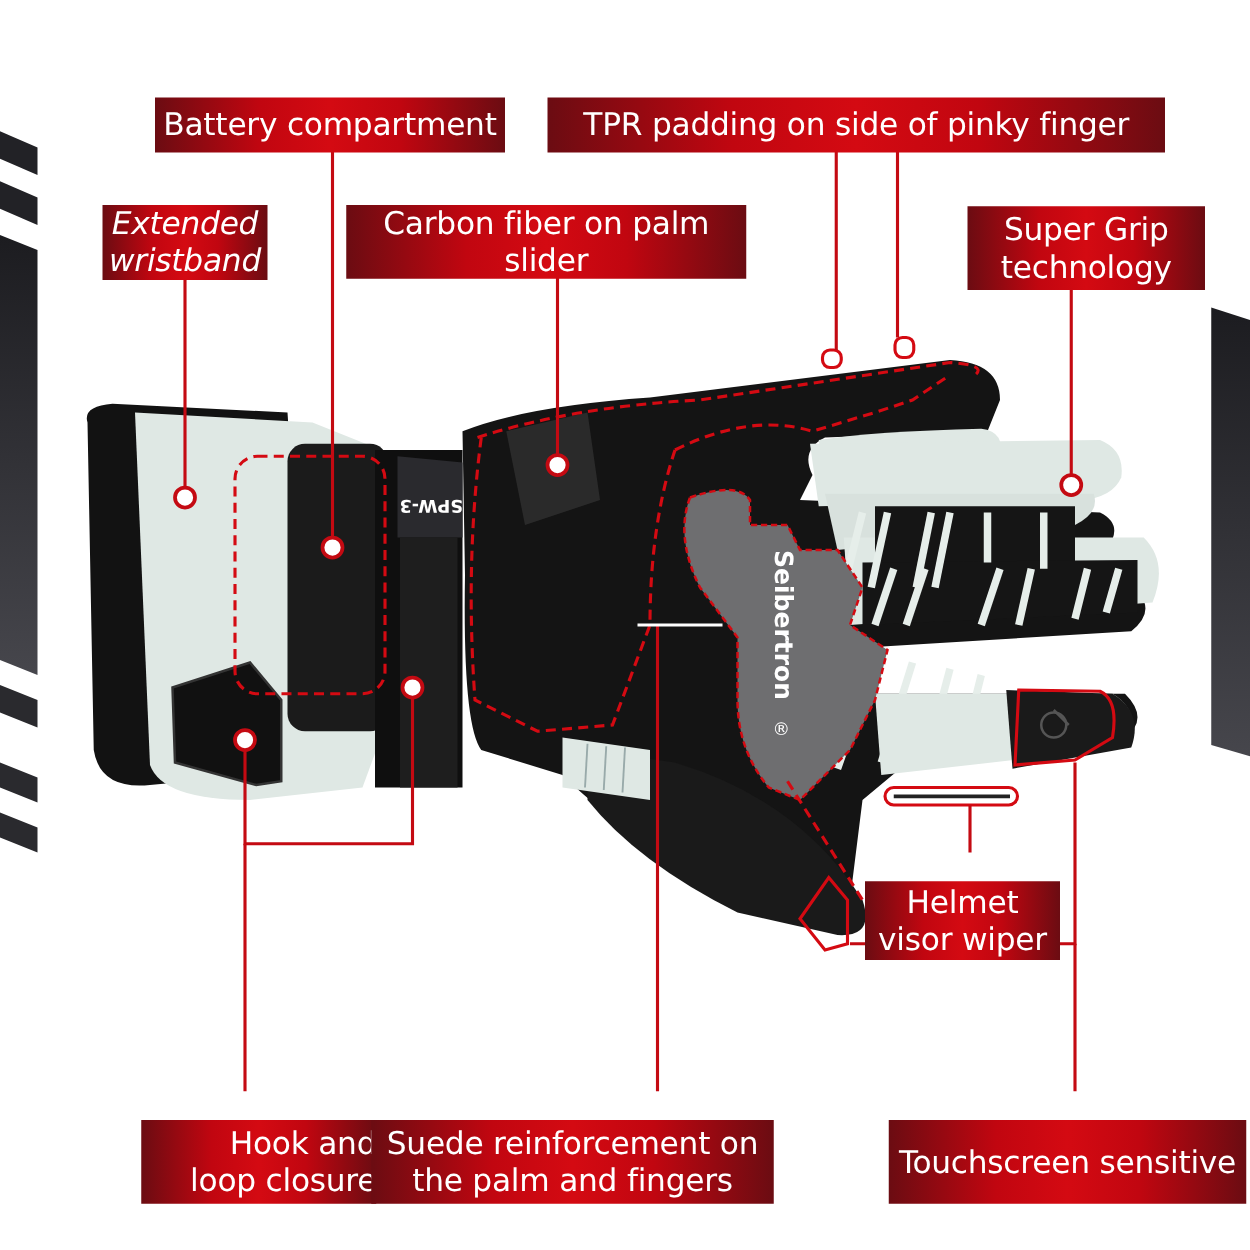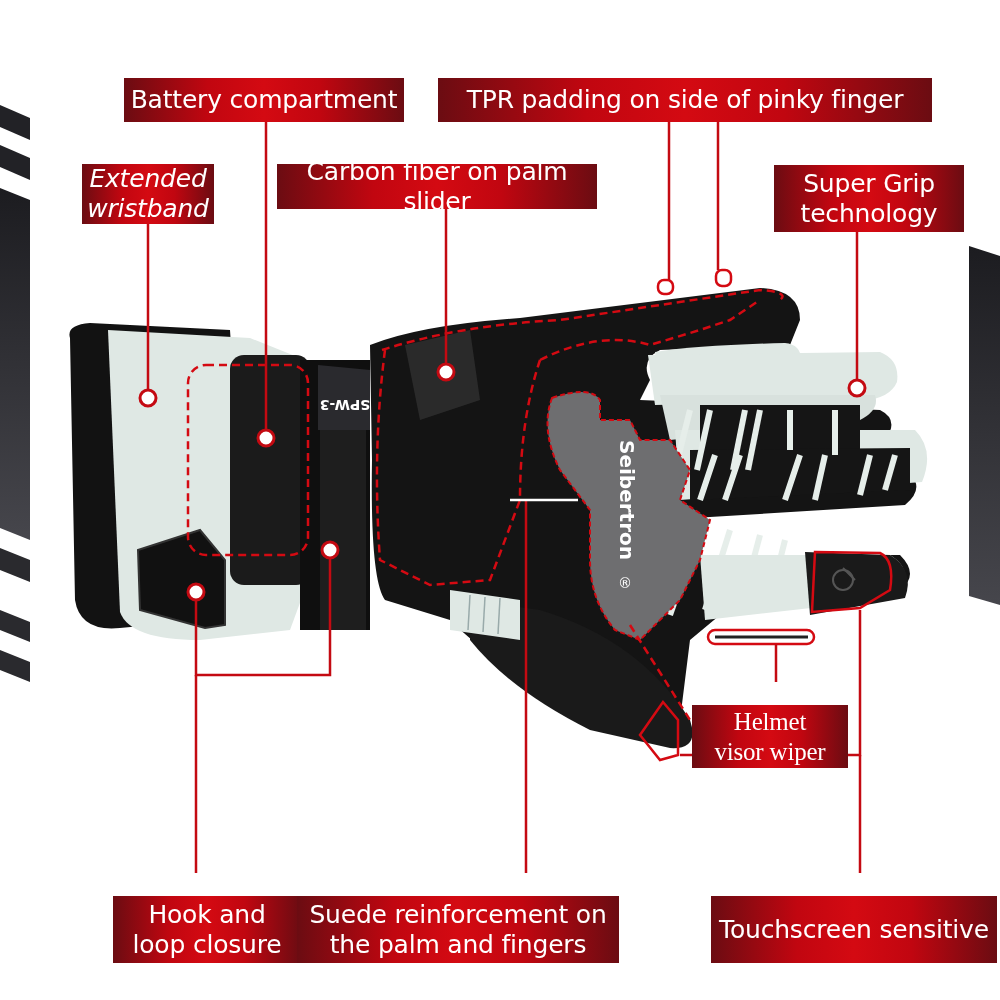--- a/index.html
+++ b/index.html
@@ -134,32 +134,32 @@
 <div class="label" style="left:124px;top:54px;width:280px;height:44px;">
   <span>Battery compartment</span>
 </div>
 <div class="label" style="left:438px;top:54px;width:494px;height:44px;">
   <span>TPR padding on side of pinky finger</span>
 </div>
 <div class="label" style="left:82px;top:140px;width:132px;height:60px;font-style:italic;">
   <span>Extended</span>
   <span>wristband</span>
 </div>
-<div class="label" style="left:277px;top:140px;width:320px;height:45px;">
+<div class="label" style="left:277px;top:140px;width:320px;height:59px;">
   <span>Carbon fiber on palm slider</span>
 </div>
 <div class="label" style="left:774px;top:141px;width:190px;height:67px;">
   <span>Super Grip</span>
   <span>technology</span>
 </div>
-<div class="label" style="left:692px;top:681px;width:156px;height:63px;font-family:Liberation Serif, serif;">
+<div class="label" style="left:692px;top:681px;width:156px;height:63px;">
   <span>Helmet</span>
   <span>visor wiper</span>
 </div>
-<div class="label" style="left:113px;top:872px;width:188px;height:67px;">
+<div class="label" style="left:113px;top:872px;width:188px;height:67px;align-items:flex-end;">
   <span>Hook and</span>
   <span>loop closure</span>
 </div>
 <div class="label" style="left:297px;top:872px;width:322px;height:67px;">
   <span>Suede reinforcement on</span>
   <span>the palm and fingers</span>
 </div>
 <div class="label" style="left:711px;top:872px;width:286px;height:67px;gap:33px;">
   <span>Touchscreen sensitive</span>
 </div>

